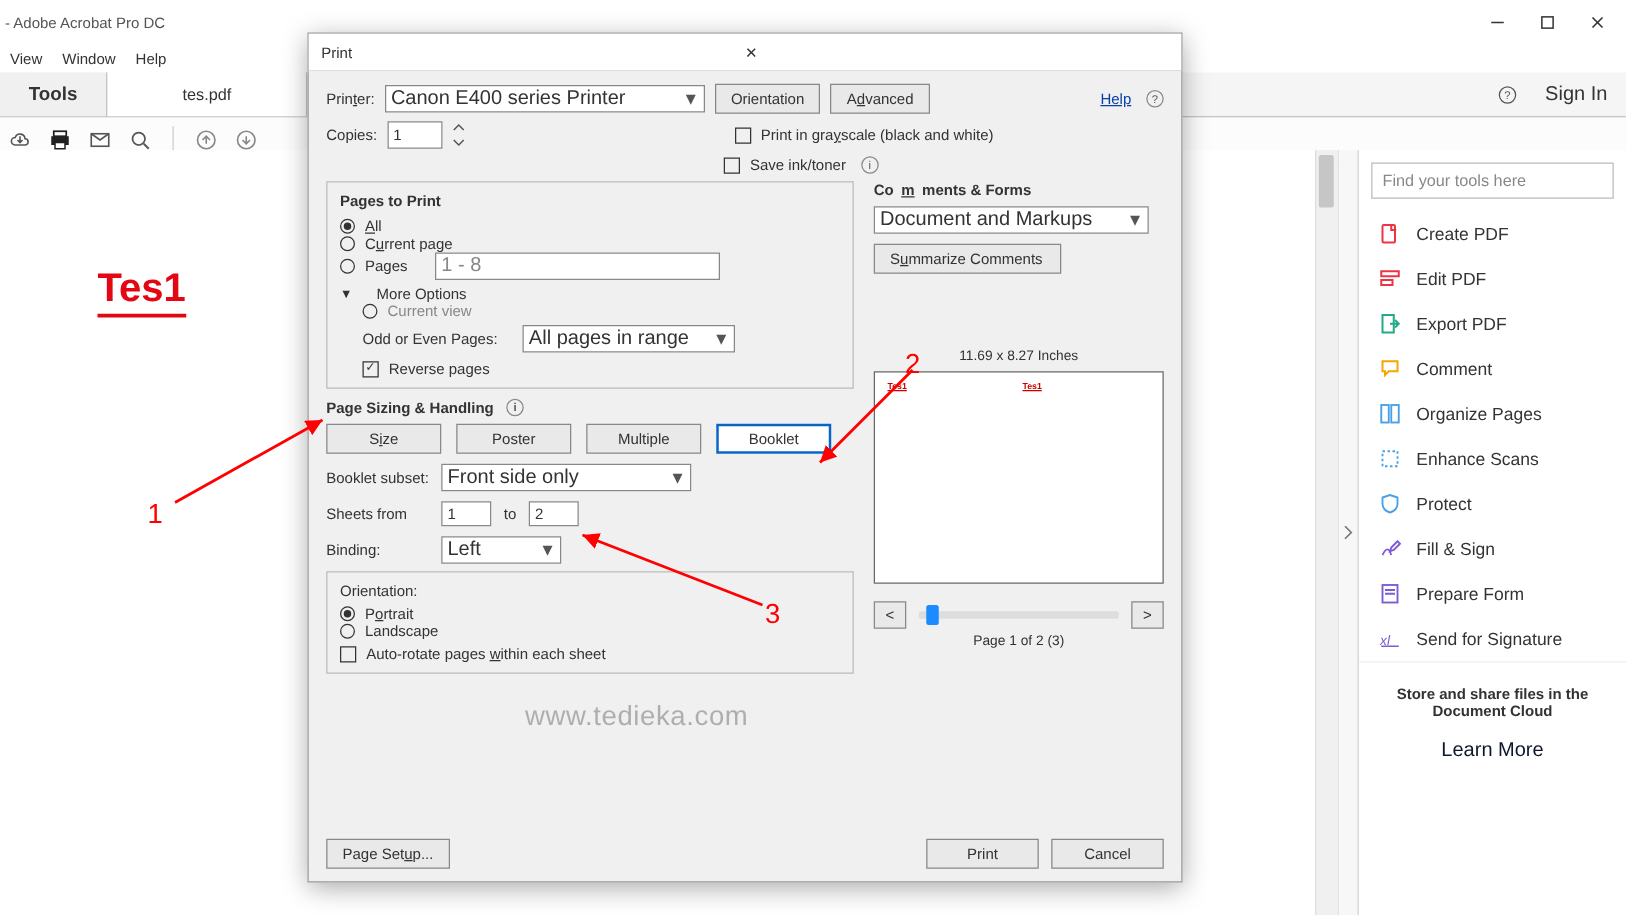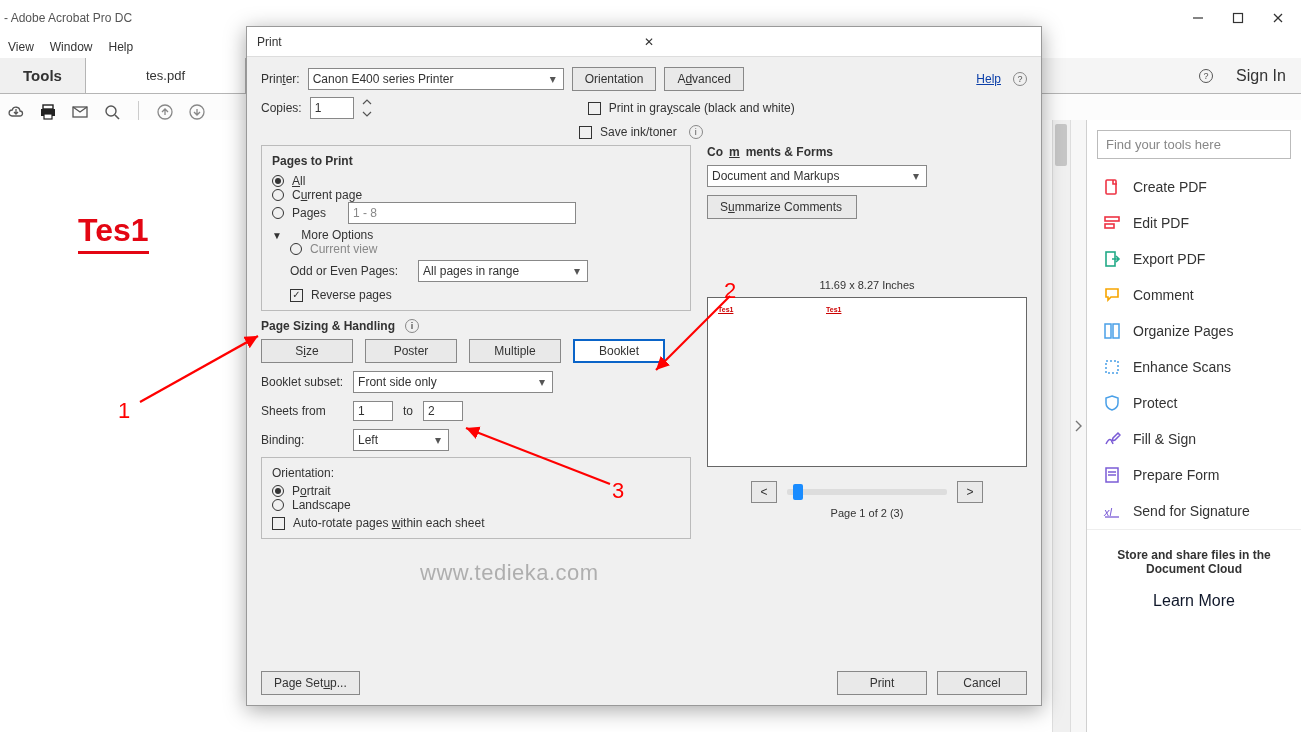--- a/index.html
+++ b/index.html
@@ -48,33 +48,33 @@
     .rp-search { margin:10px; border:1px solid #bbb; padding:6px 8px; color:#888; font-size:13px;}
     .rp-item { display:flex; align-items:center; gap:12px; padding:9px 16px; font-size:14px; color:#333;}
     .rp-icon { width:18px; height:18px; display:flex; align-items:center; justify-content:center; }
     .rp-item.last { border-bottom:1px solid #eee;}
     .rp-store { margin-top:8px; padding:10px 12px; text-align:center; font-size:12px; font-weight:bold;}
     .rp-learn { text-align:center; color:#0f172a; font-size:16px; padding:6px;}
     
     .dlg {
       position:absolute;
       left:246px; top:26px;
-      width:796px; height:680px;
+      width:700px; height:680px;
       background:#f0f0f0;
       border:1px solid #999;
       box-shadow: 0 4px 20px rgba(0,0,0,.35);
       display:flex; flex-direction:column;
     }
     .dlg-title { height:30px; display:flex; align-items:center; padding:0 10px; background:#fff; border-bottom:1px solid #ddd;}
     .dlg-title span{ flex:1; font-size:12px;}
     .dlg-close{ font-size:16px; padding:0 6px; }
     .dlg-body{ flex:1; display:flex; flex-direction:column; padding:10px 14px 10px 14px; gap:6px; }
     .row { display:flex; align-items:center; gap:8px; }
     .lbl { font-size:12px; }
-    .selectlike{ border:1px solid #888; background:#fff; font-size:12px; height:22px; padding:2px 4px; display:flex; align-items:center; justify-content:space-between; }
+    .selectlike{ border:1px solid #888; background:#fff; font-size:16px; height:22px; padding:2px 4px; display:flex; align-items:center; justify-content:space-between; }
     .btn { border:1px solid #888; background:#e9e9e9; font-size:12px; height:24px; padding:0 12px; display:flex; align-items:center; }
     .btn.sel { border:2px solid #0a64c8; background:#fff;}
     .cb{ width:13px; height:13px; border:1px solid #333; display:inline-flex; align-items:center; justify-content:center; font-size:10px; line-height:1;}
     .rb{ width:12px; height:12px; border:1px solid #333; border-radius:50%; display:inline-flex; align-items:center; justify-content:center;}
     .rb .dot{ width:6px; height:6px; border-radius:50%; background:#333;}
     .spin { width:44px; height:22px; border:1px solid #888; background:#fff; font-size:12px; padding:2px 4px; display:flex; align-items:center;}
     .dlg-columns{ display:flex; gap:16px; flex:1; }
     .dlg-left{ width:430px; display:flex; flex-direction:column; }
     .dlg-right{ flex:1; display:flex; flex-direction:column; }
     .group{ border:1px solid #bbb; padding:8px 10px; background:#f0f0f0;}

